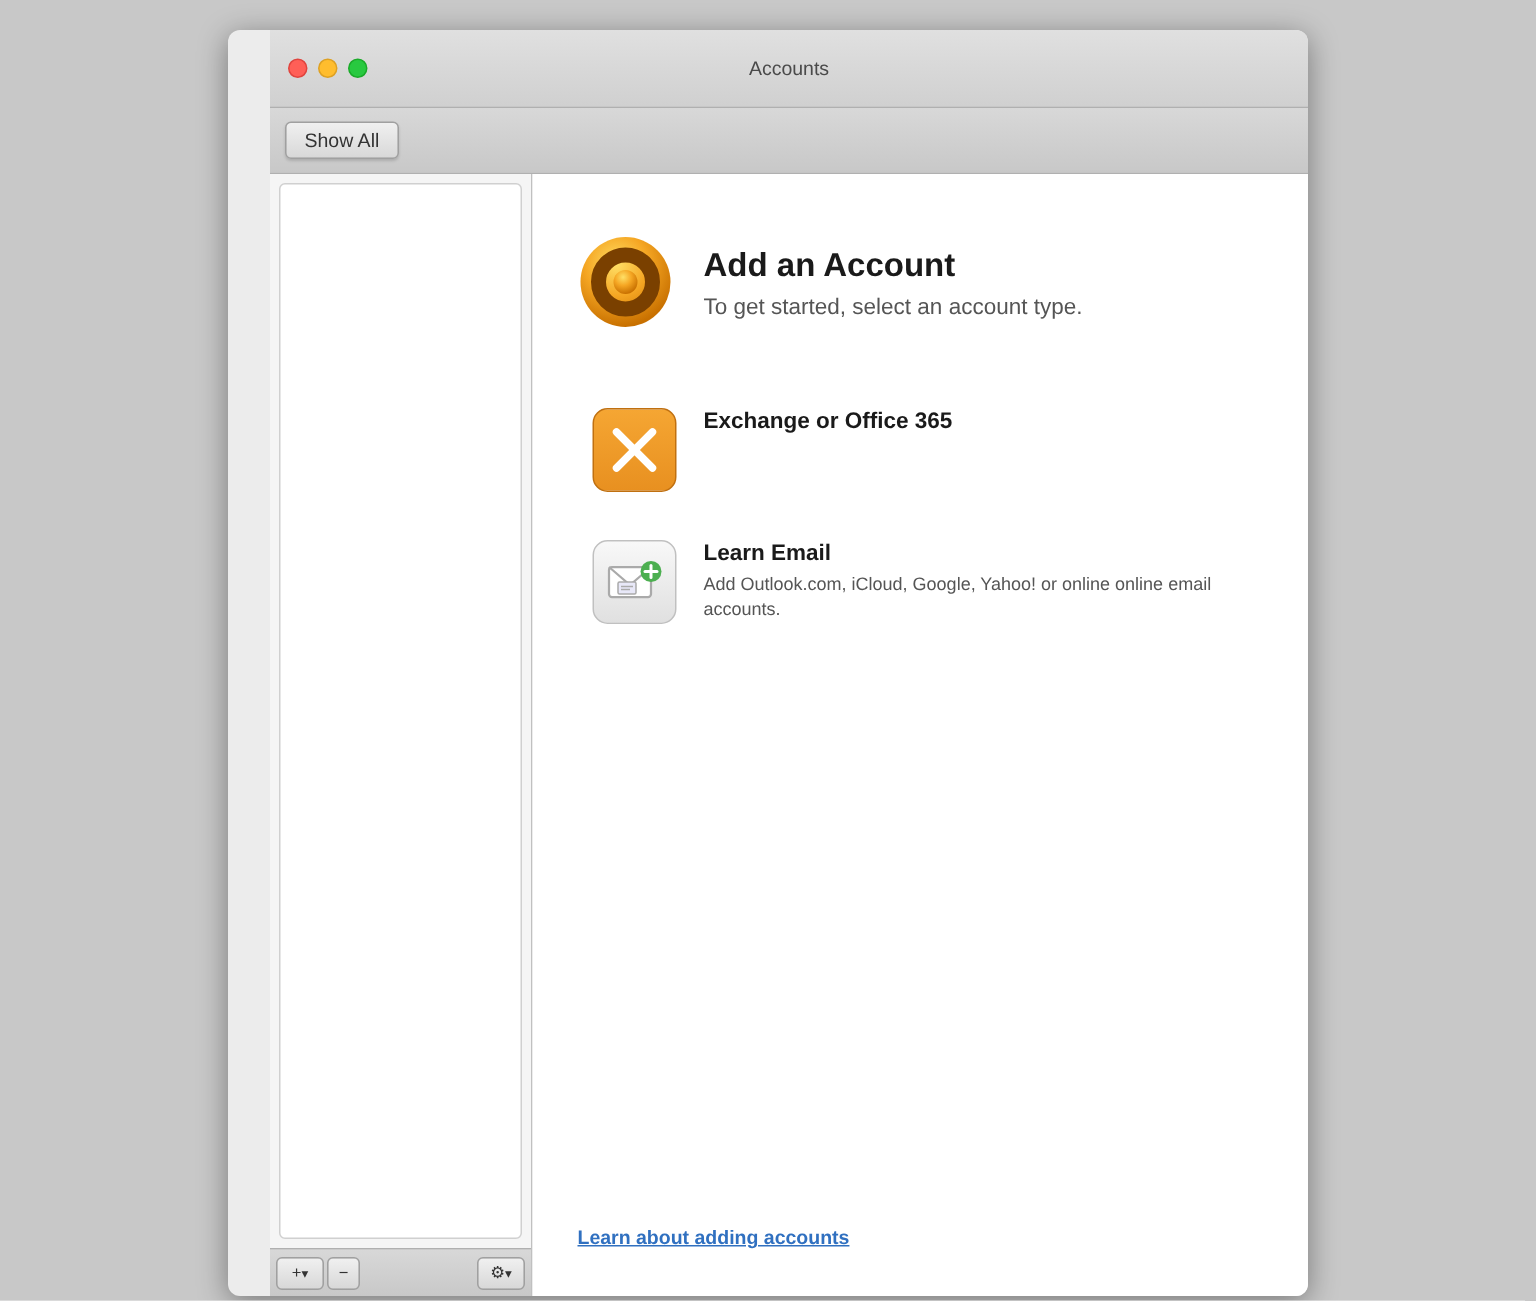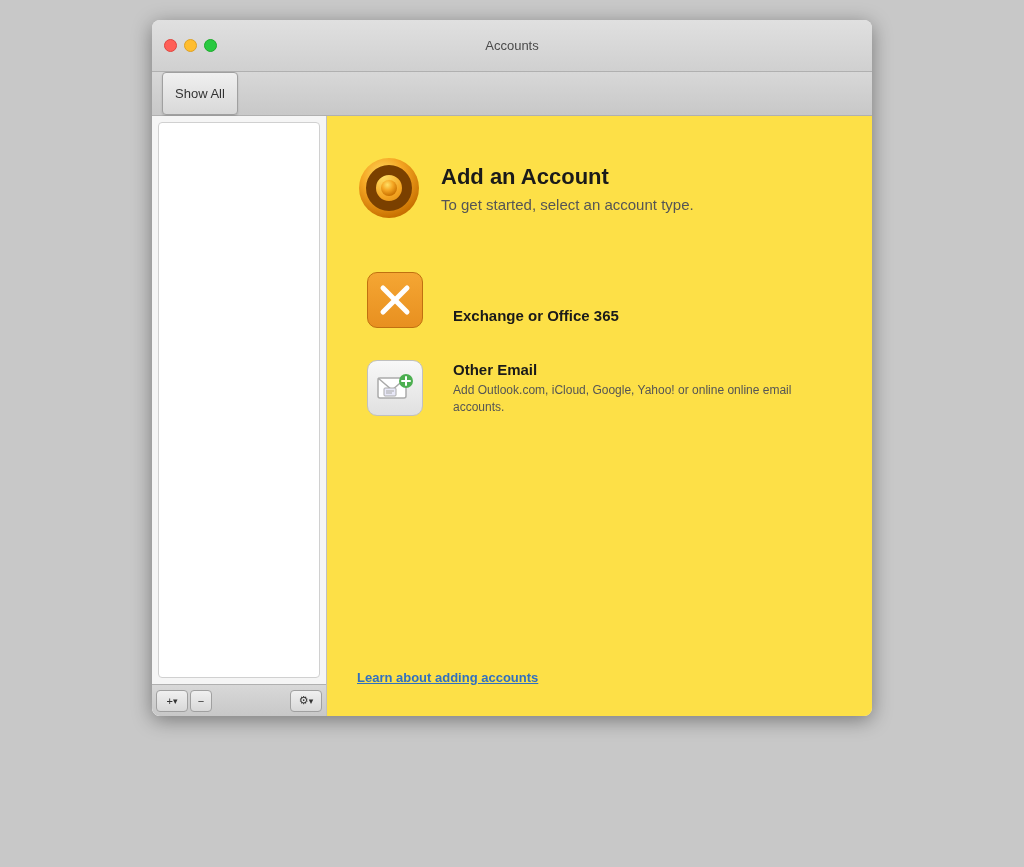--- a/index.html
+++ b/index.html
@@ -7,28 +7,29 @@
     body {
       font-family: -apple-system, 'Helvetica Neue', Helvetica, Arial, sans-serif;
       background: #c8c8c8;
       width: 1024px;
       height: 867px;
       overflow: hidden;
     }
 
     .window {
       width: 720px;
-      height: 696px;
+      height: 844px;
       margin: 20px auto;
       background: #ececec;
       border-radius: 8px;
       box-shadow: 0 4px 20px rgba(0,0,0,0.4);
       overflow: hidden;
       display: flex;
       flex-direction: column;
+      padding-left: 28px;
     }
 
     .title-bar {
       background: linear-gradient(to bottom, #e0e0e0, #d0d0d0);
       height: 52px;
       display: flex;
       align-items: center;
       padding: 0 12px;
       border-bottom: 1px solid #b0b0b0;
       position: relative;
@@ -58,20 +59,21 @@
       transform: translateX(-50%);
       font-size: 13px;
       color: #4a4a4a;
       font-weight: 500;
     }
 
     .toolbar {
       background: linear-gradient(to bottom, #d8d8d8, #c8c8c8);
       height: 44px;
       display: flex;
+      align-items: center;
       padding: 0 10px;
       border-bottom: 1px solid #b0b0b0;
       flex-shrink: 0;
     }
 
     .show-all-button {
       background: linear-gradient(to bottom, #f0f0f0, #d8d8d8);
       border: 1px solid #a0a0a0;
       border-radius: 4px;
       padding: 4px 12px;
@@ -136,21 +138,21 @@
       justify-content: center;
     }
 
     .sidebar-btn-gear {
       margin-left: auto;
       width: 32px;
     }
 
     .main-panel {
       flex: 1;
-      background: #fde047;
+      background: #ffffff;
       display: flex;
       flex-direction: column;
       padding: 20px 30px;
       overflow-y: auto;
     }
 
     .add-account-header {
       display: flex;
       align-items: center;
       gap: 20px;
@@ -171,22 +173,22 @@
       margin-bottom: 6px;
     }
 
     .add-account-text p {
       font-size: 15px;
       color: #555;
     }
 
     .account-option {
       display: flex;
-      align-items: flex-end;
-      gap: 30px;
+      align-items: flex-start;
+      gap: 18px;
       padding: 12px 10px;
       cursor: pointer;
       border-radius: 6px;
       margin-bottom: 8px;
     }
 
     .account-option-text h3 {
       font-size: 15px;
       font-weight: bold;
       color: #1a1a1a;
@@ -299,21 +301,21 @@
             <circle cx="30" cy="9" r="7" fill="#4caf50"></circle>
             <line x1="30" y1="5" x2="30" y2="13" stroke="white" stroke-width="2" stroke-linecap="round"></line>
             <line x1="26" y1="9" x2="34" y2="9" stroke="white" stroke-width="2" stroke-linecap="round"></line>
 
             <rect x="8" y="16" width="12" height="8" rx="1" fill="#e8e8f8" stroke="#aaa" stroke-width="1"></rect>
             <line x1="10" y1="19" x2="18" y2="19" stroke="#aaa" stroke-width="1"></line>
             <line x1="10" y1="21" x2="16" y2="21" stroke="#aaa" stroke-width="1"></line>
           </svg>
         </div>
         <div class="account-option-text">
-          <h3>Other Email</h3>
+          <h3>Learn Email</h3>
           <p>Add Outlook.com, iCloud, Google, Yahoo! or online online email accounts.</p>
         </div>
       </div>
 
       <div class="learn-link">
         <a>Learn about adding accounts</a>
       </div>
 
     </div>
   </div>

